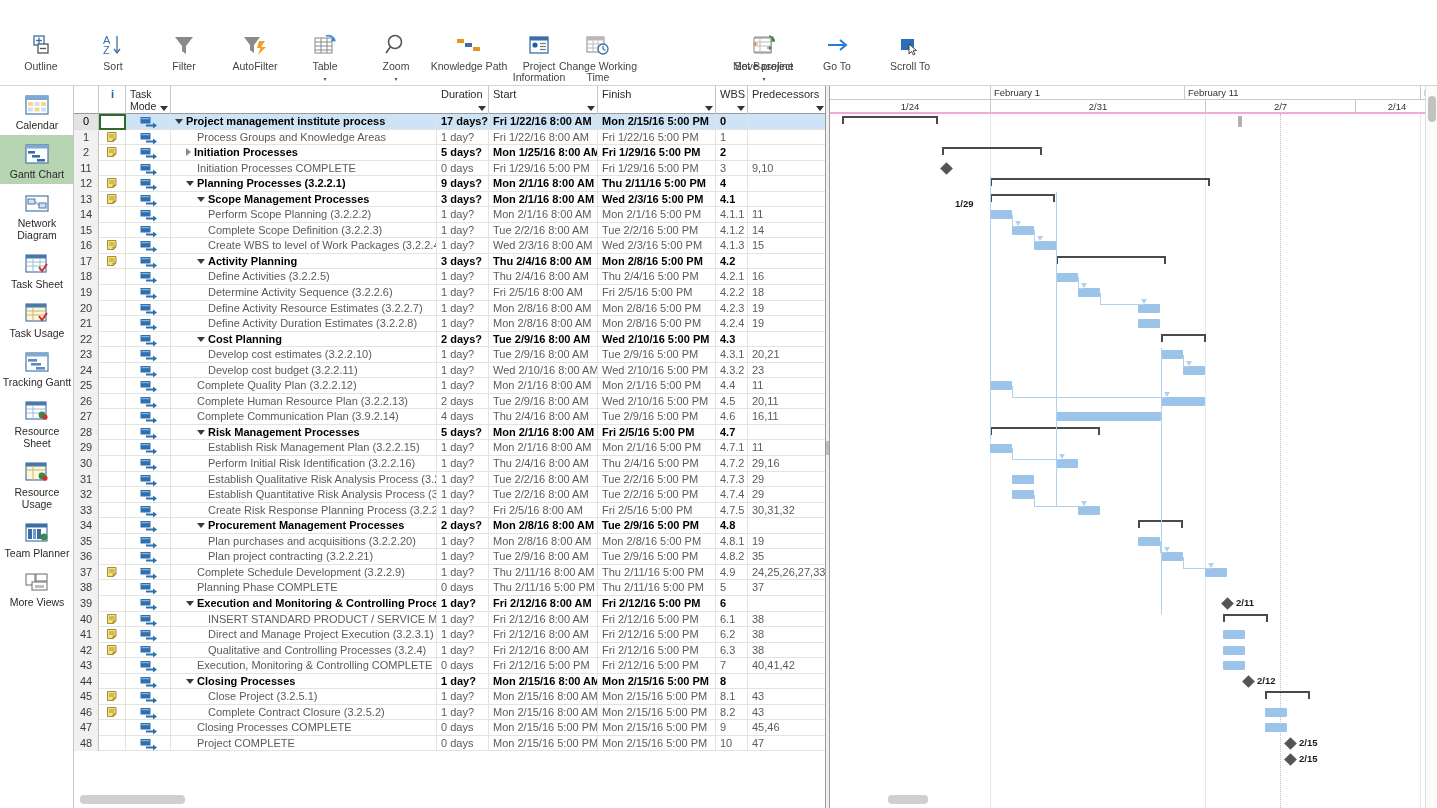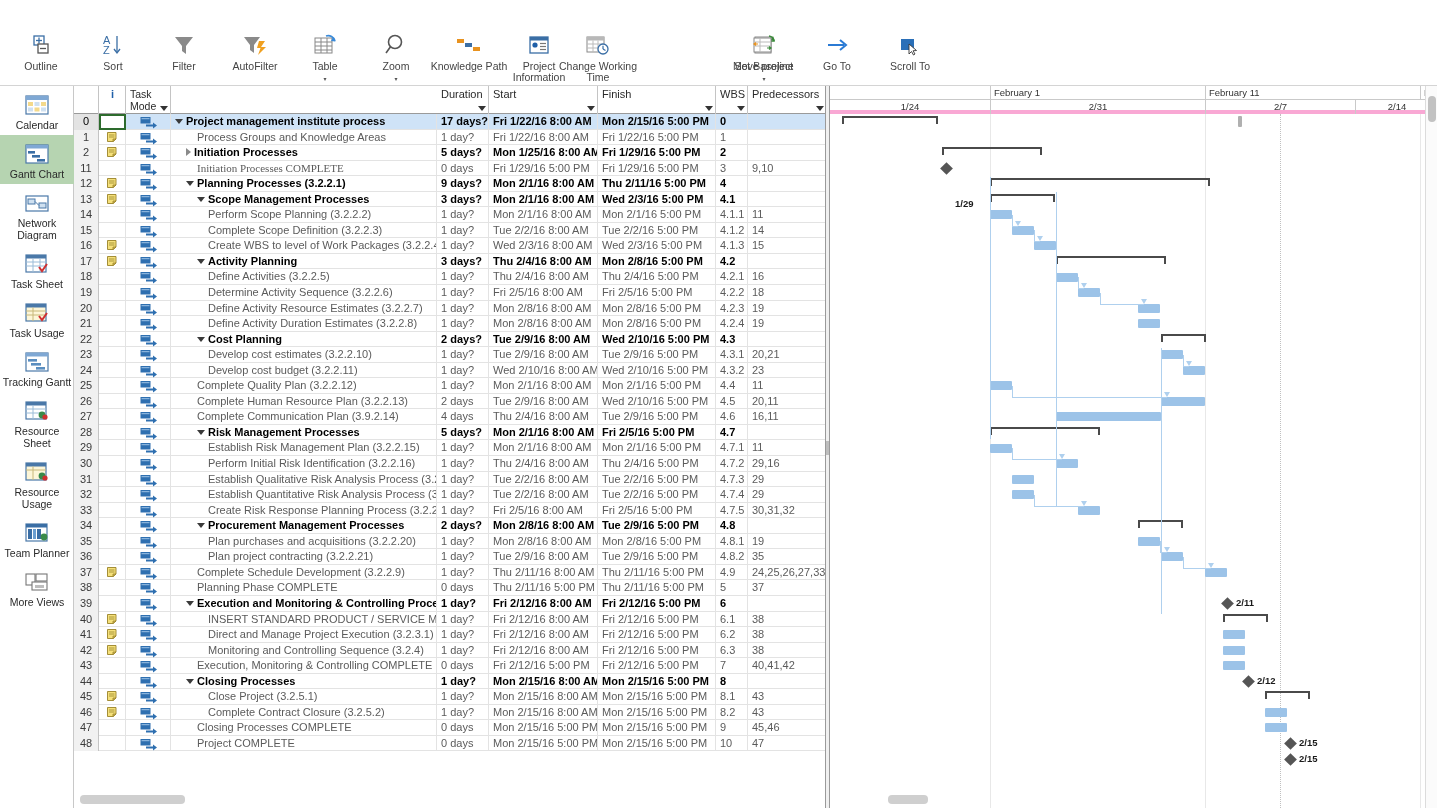--- a/index.html
+++ b/index.html
@@ -122,21 +122,21 @@
     border-top: 4px solid transparent; border-bottom: 4px solid transparent;
     border-left: 5px solid #8a8a8a; border-right: none; top: 0;
   }
 
   
   .gantt {
     position: absolute; left: 829px; top: 86px; width: 608px; height: 722px;
     background: #fff; overflow: hidden; border-left: 1px solid #9a9a9a;
   }
   .tl-top { position: relative; height: 14px; border-bottom: 1px solid #c9c9c9; background: #fff; }
-  .tl-bot { position: relative; height: 14px; border-bottom: 4px solid #f9a8d4; background: #fff; }
+  .tl-bot { position: relative; height: 14px; border-bottom: 2px solid #f9a8d4; background: #fff; }
   .tl-cell {
     position: absolute; top: 0; height: 14px;
     font-size: 9.5px; color: #333; line-height: 14px;
     border-left: 1px solid #c9c9c9; padding-left: 3px; white-space: nowrap; overflow: hidden;
   }
   .tl-cell.ctr { text-align: center; padding-left: 0; }
   .chart { position: relative; height: 694px; background: #fff; }
   .gridline { position: absolute; top: 0; bottom: 0; width: 1px; background: #e8e8e8; }
   .gridline.dot {
     background: none;
@@ -573,21 +573,21 @@
           <div class="cell c-pred"></div>
         </div>
         <div class="row">
           <div class="cell c-id">11</div>
           <div class="cell c-info"></div>
           <div class="cell c-mode"><span class="tmode"><svg width="18" height="13" viewBox="0 0 18 13">
                 <rect x="0.5" y="1" width="10" height="6.5" fill="#2e6fb0"></rect>
                 <rect x="1.5" y="2.2" width="8" height="1" fill="#9ec4e6"></rect>
                 <path d="M6 8.5 L13 8.5 L13 6.5 L17 9.6 L13 12.6 L13 10.6 L6 10.6 Z" fill="#2e6fb0"></path>
               </svg></span></div>
-          <div class="cell c-name" style="padding-left: 26px; font-family: Liberation Serif, serif;"><span>Initiation Processes COMPLETE</span></div>
+          <div class="cell c-name" style="padding-left: 26px;"><span>Initiation Processes COMPLETE</span></div>
           <div class="cell c-dur">0 days</div>
           <div class="cell c-start">Fri 1/29/16 5:00 PM</div>
           <div class="cell c-fin">Fri 1/29/16 5:00 PM</div>
           <div class="cell c-wbs">3</div>
           <div class="cell c-pred">9,10</div>
         </div>
         <div class="row">
           <div class="cell c-id">12</div>
           <div class="cell c-info"><span class="note"><svg width="13" height="12" viewBox="0 0 13 12">
                 <path d="M1.5 1.5 L10 1.5 L10 8 L7 10.5 L1.5 10.5 Z" fill="#f5e07a" stroke="#9a8228" stroke-width="0.9"></path>
@@ -1078,21 +1078,21 @@
                 <path d="M1.5 1.5 L10 1.5 L10 8 L7 10.5 L1.5 10.5 Z" fill="#f5e07a" stroke="#9a8228" stroke-width="0.9"></path>
                 <path d="M10 8 L7 8 L7 10.5 Z" fill="#d8c45e" stroke="#9a8228" stroke-width="0.8"></path>
                 <line x1="3" y1="4" x2="8.5" y2="4" stroke="#8a7520" stroke-width="0.7"></line>
                 <line x1="3" y1="6" x2="8.5" y2="6" stroke="#8a7520" stroke-width="0.7"></line>
               </svg></span></div>
           <div class="cell c-mode"><span class="tmode"><svg width="18" height="13" viewBox="0 0 18 13">
                 <rect x="0.5" y="1" width="10" height="6.5" fill="#2e6fb0"></rect>
                 <rect x="1.5" y="2.2" width="8" height="1" fill="#9ec4e6"></rect>
                 <path d="M6 8.5 L13 8.5 L13 6.5 L17 9.6 L13 12.6 L13 10.6 L6 10.6 Z" fill="#2e6fb0"></path>
               </svg></span></div>
-          <div class="cell c-name" style="padding-left: 37px;"><span>Monitoring and Controlling Sequence (3.2.4)</span></div>
+          <div class="cell c-name" style="padding-left: 37px;"><span>Qualitative and Controlling Processes (3.2.4)</span></div>
           <div class="cell c-dur">1 day?</div>
           <div class="cell c-start">Fri 2/12/16 8:00 AM</div>
           <div class="cell c-fin">Fri 2/12/16 5:00 PM</div>
           <div class="cell c-wbs">6.3</div>
           <div class="cell c-pred">38</div>
         </div>
         <div class="row">
           <div class="cell c-id">43</div>
           <div class="cell c-info"></div>
           <div class="cell c-mode"><span class="tmode"><svg width="18" height="13" viewBox="0 0 18 13">
@@ -1196,21 +1196,21 @@
   </div>
 
   <div class="split">
     <div class="split-grip"></div>
   </div>
 
   <div class="gantt">
     <div class="tl-top" id="tl-top">
         <div class="tl-cell" style="left: 0px; width: 160px; border-left: none;"></div>
         <div class="tl-cell" style="left: 160px; width: 215px;">February 1</div>
-        <div class="tl-cell" style="left: 375px; width: 215px;">February 11</div>
+        <div class="tl-cell" style="left: 354px; width: 215px;">February 11</div>
         <div class="tl-cell" style="left: 590px; width: 18px;">Fe</div>
       </div>
     <div class="tl-bot" id="tl-bot">
         <div class="tl-cell ctr" style="left: 0px; width: 160px; border-left: none;">1/24</div>
         <div class="tl-cell ctr" style="left: 160px; width: 215px;">2/31</div>
         <div class="tl-cell ctr" style="left: 375px; width: 150px;">2/7</div>
         <div class="tl-cell ctr" style="left: 525px; width: 83px;">2/14</div>
       </div>
     <div class="chart" id="chart">
         <div class="gridline" style="left: 160px;"></div>

